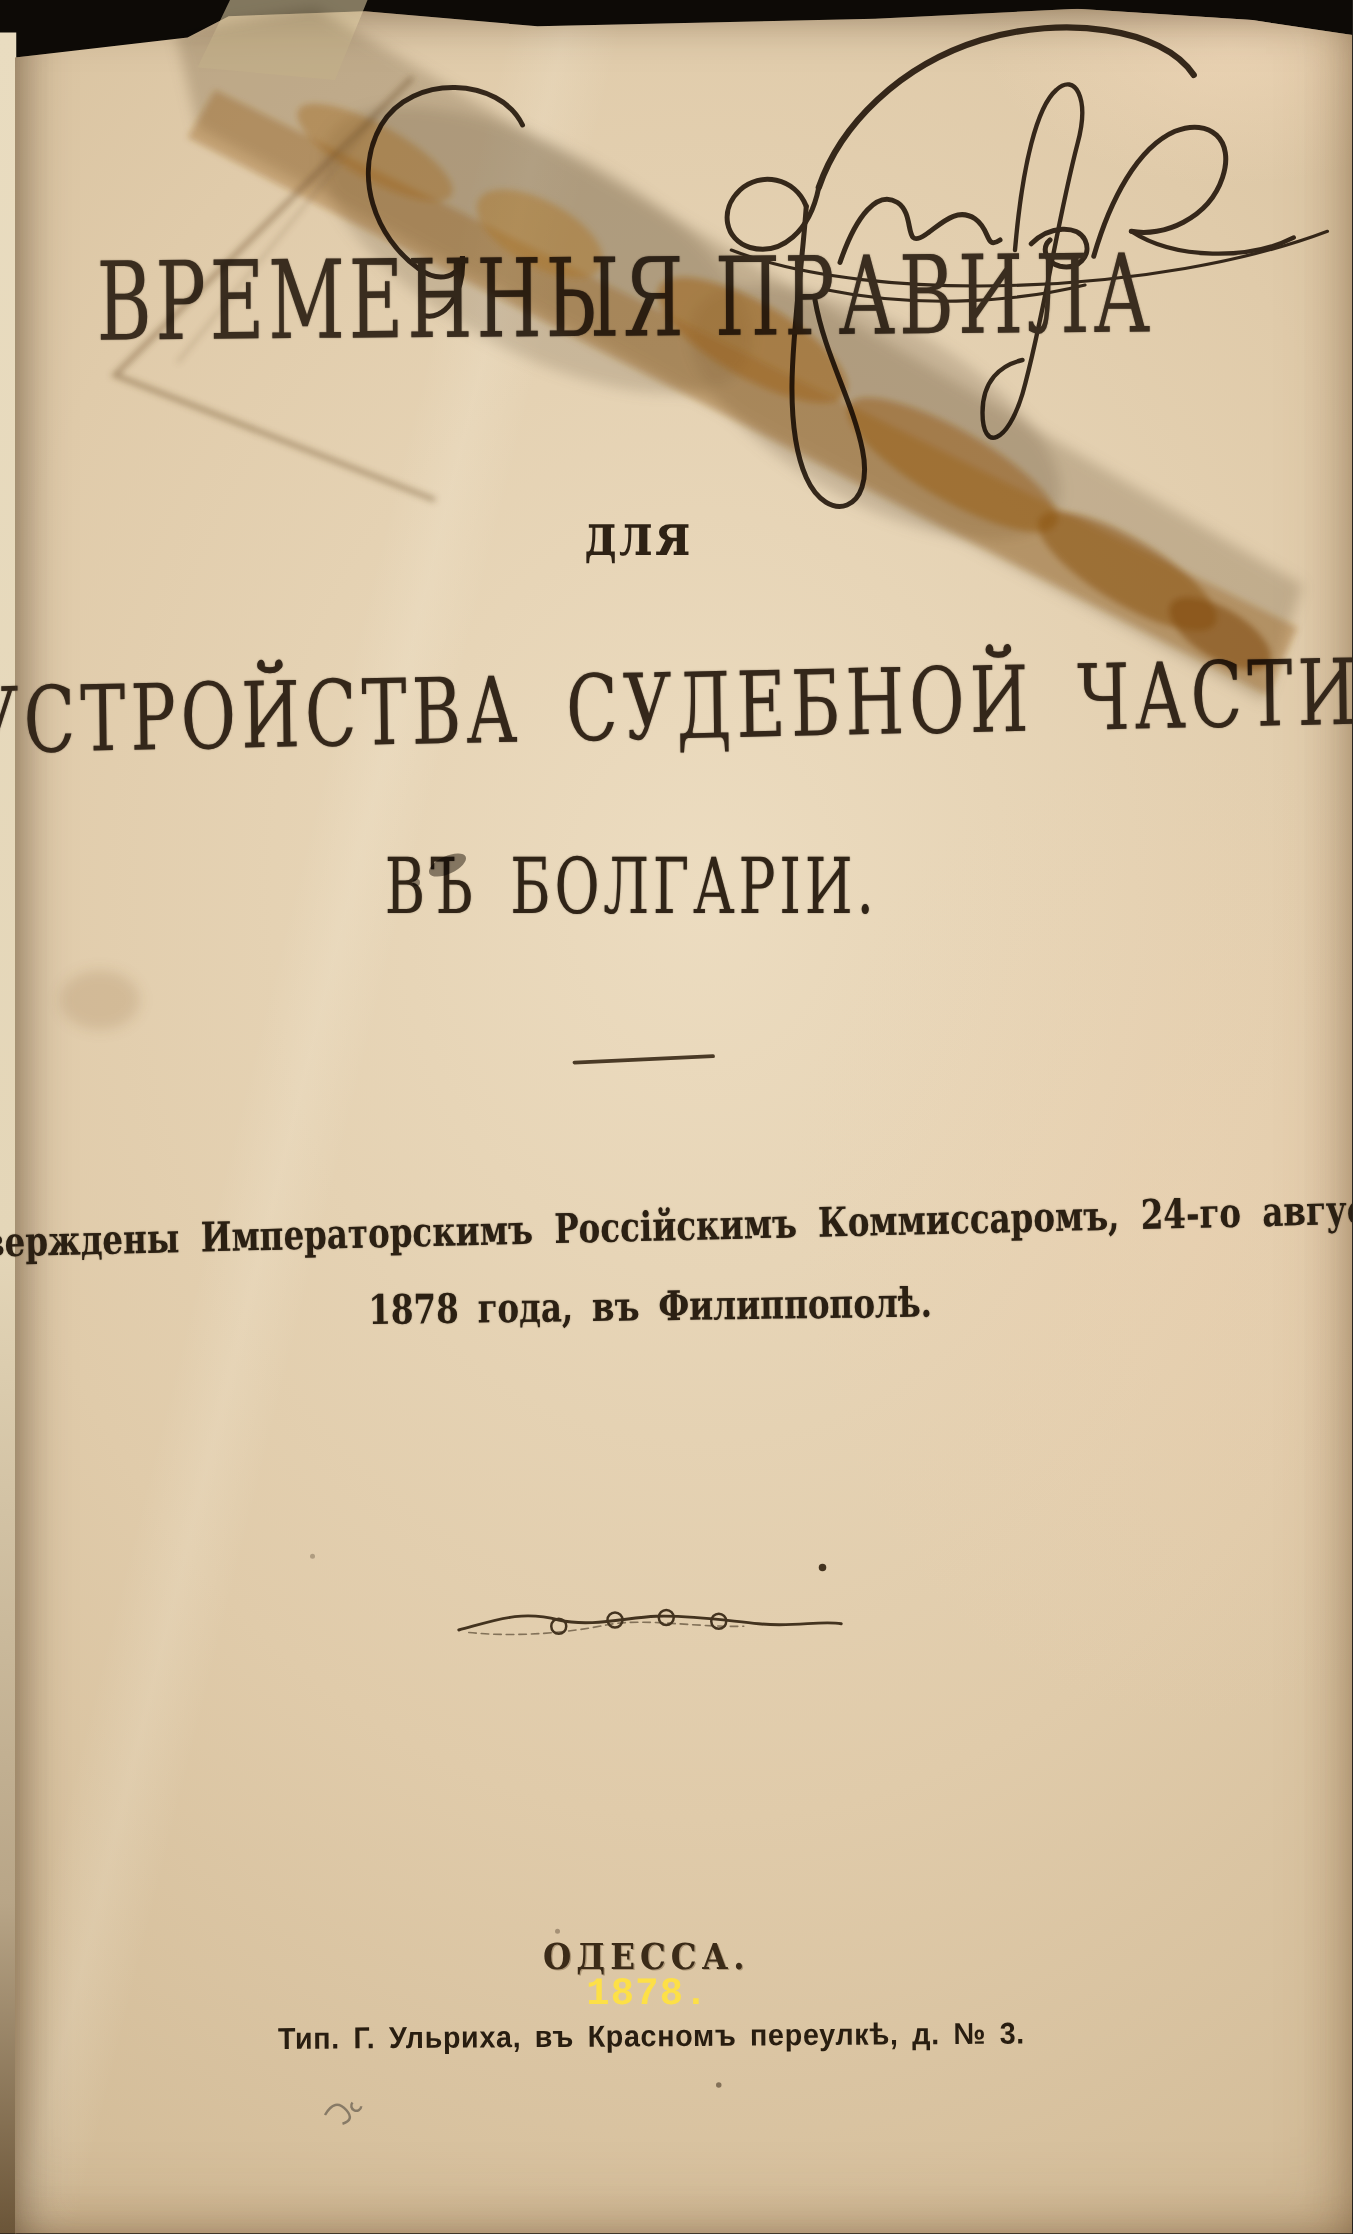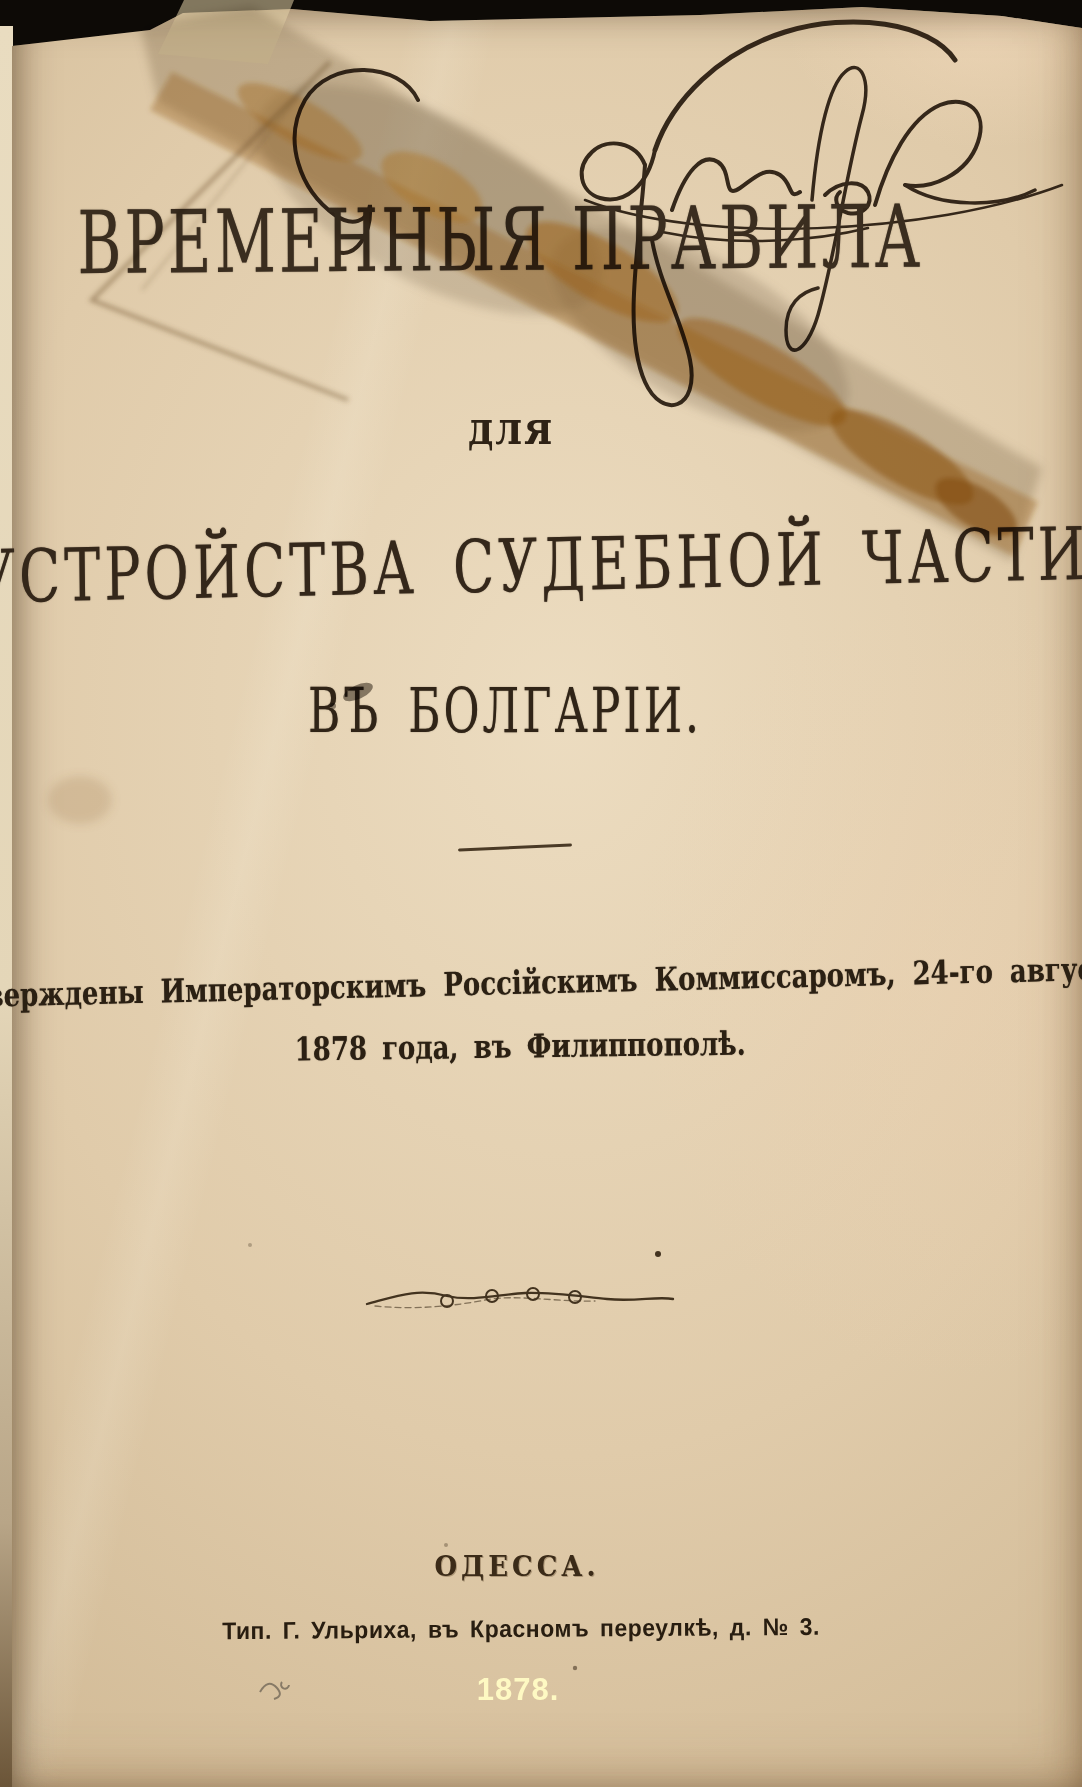--- a/index.html
+++ b/index.html
@@ -41,22 +41,22 @@
   .approval.l1{top:966px;margin-left:-4px;transform:translateX(-50%) scaleY(1.25) rotate(-1.1deg);
      transform-origin:center top;font-size:26px;word-spacing:8px;}
   .approval.l2{top:1030px;margin-left:-21px;transform:translateX(-50%) scaleY(1.25) rotate(-.6deg);
      transform-origin:center top;font-size:26px;word-spacing:6px;}
   .imp-city{top:1552px;margin-left:-24px;transform:translateX(-50%) scaleY(1.1);
      transform-origin:center top;font-size:26px;font-weight:700;letter-spacing:4px;color:#3b2b18;
      text-shadow:1px 1px 0 rgba(90,66,38,.35);}
   .imp-printer{top:1617px;margin-left:-20px;transform:translateX(-50%) scaleY(1.05) rotate(-.4deg);
      transform-origin:center top;font-family:"Liberation Sans",sans-serif;font-weight:700;
      font-size:23px;letter-spacing:.5px;word-spacing:4px;color:#281d10;}
-  .imp-year{top:1674px;margin-left:-23px;transform:translateX(-50%);font-family:Liberation Sans, sans-serif;
-     font-weight:700;font-size:31px;letter-spacing:1px;color:#fef9c3;}
+  .imp-year{top:1580px;margin-left:-23px;transform:translateX(-50%);font-family:Liberation Mono, monospace;
+     font-weight:700;font-size:31px;letter-spacing:1px;color:#fde047;}
   svg{position:absolute;overflow:visible;}
   .sig{left:250px;top:8px;}
   .orn{left:355px;top:1276px;}
   .mark{left:252px;top:1666px;}
   .stains{left:0;top:0;mix-blend-mode:multiply;}
   .tape-top{left:0;top:0;}
 </style>
 </head>
 <body>
 

